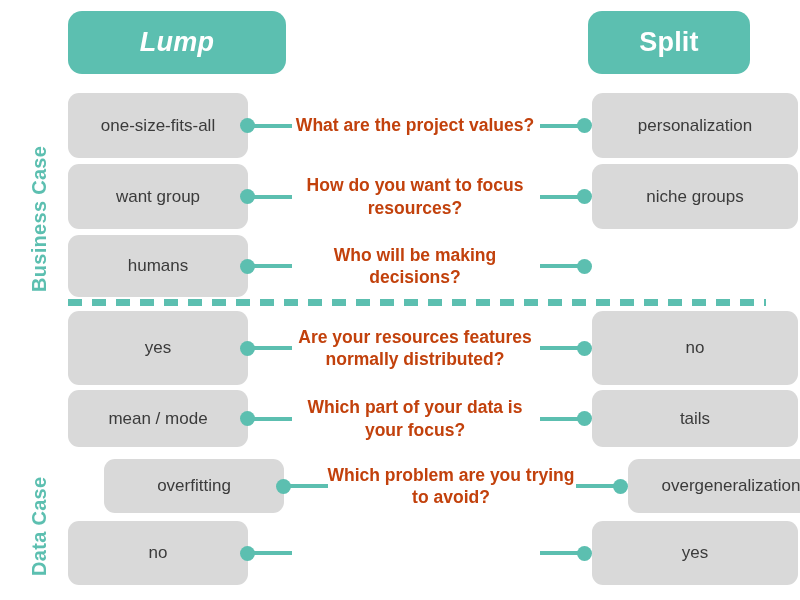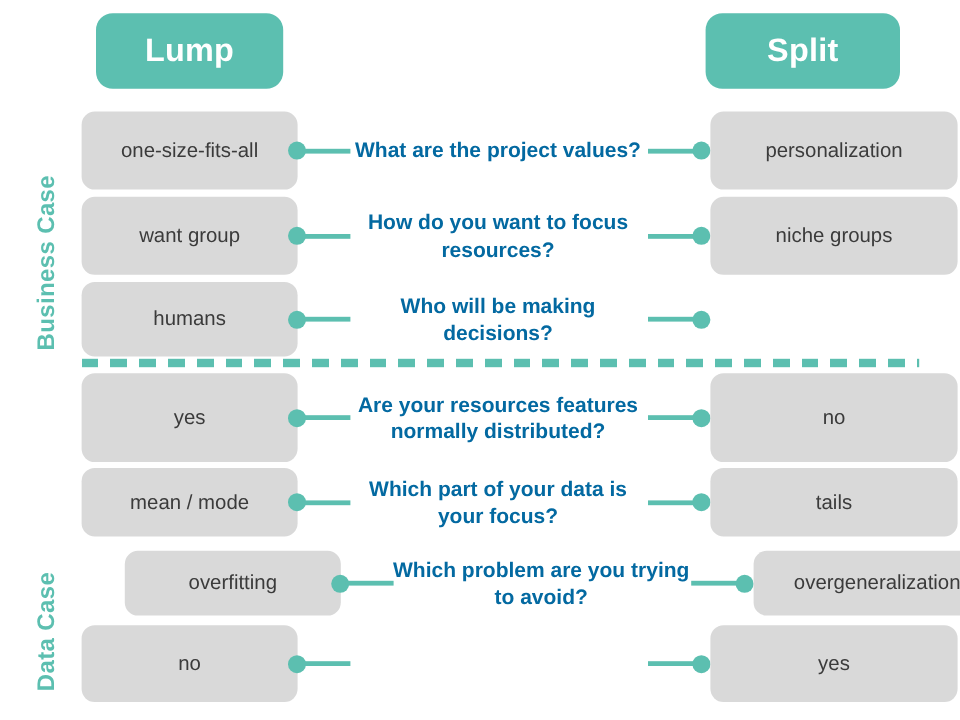--- a/index.html
+++ b/index.html
@@ -24,21 +24,21 @@
     background: #5cbfb0;
     border-radius: 14px;
     color: #ffffff;
     font-size: 27px;
     font-weight: bold;
     display: flex;
     align-items: center;
     justify-content: center;
     letter-spacing: 0.2px;
   }
-  #header-lump  { left: 80px;  top: 11px; width: 156px; }
+  #header-lump  { left: 68px;  top: 11px; width: 218px; font-style: italic; }
   #header-split { left: 588px; top: 11px; width: 162px; }
 
   
   .section-label {
     position: absolute;
     color: #5cbfb0;
     font-size: 20px;
     font-weight: bold;
     white-space: nowrap;
     transform-origin: 0 0;
@@ -90,21 +90,21 @@
   .question {
     position: absolute;
     left: 290px;
     width: 250px;
     top: 0;
     height: 100%;
     display: flex;
     align-items: center;
     justify-content: center;
     text-align: center;
-    color: #0369a1;
+    color: #c2410c;
     font-size: 17.5px;
     font-weight: bold;
     line-height: 1.26;
   }
 
   
   .conn {
     position: absolute;
     height: 4px;
     background: #5cbfb0;

